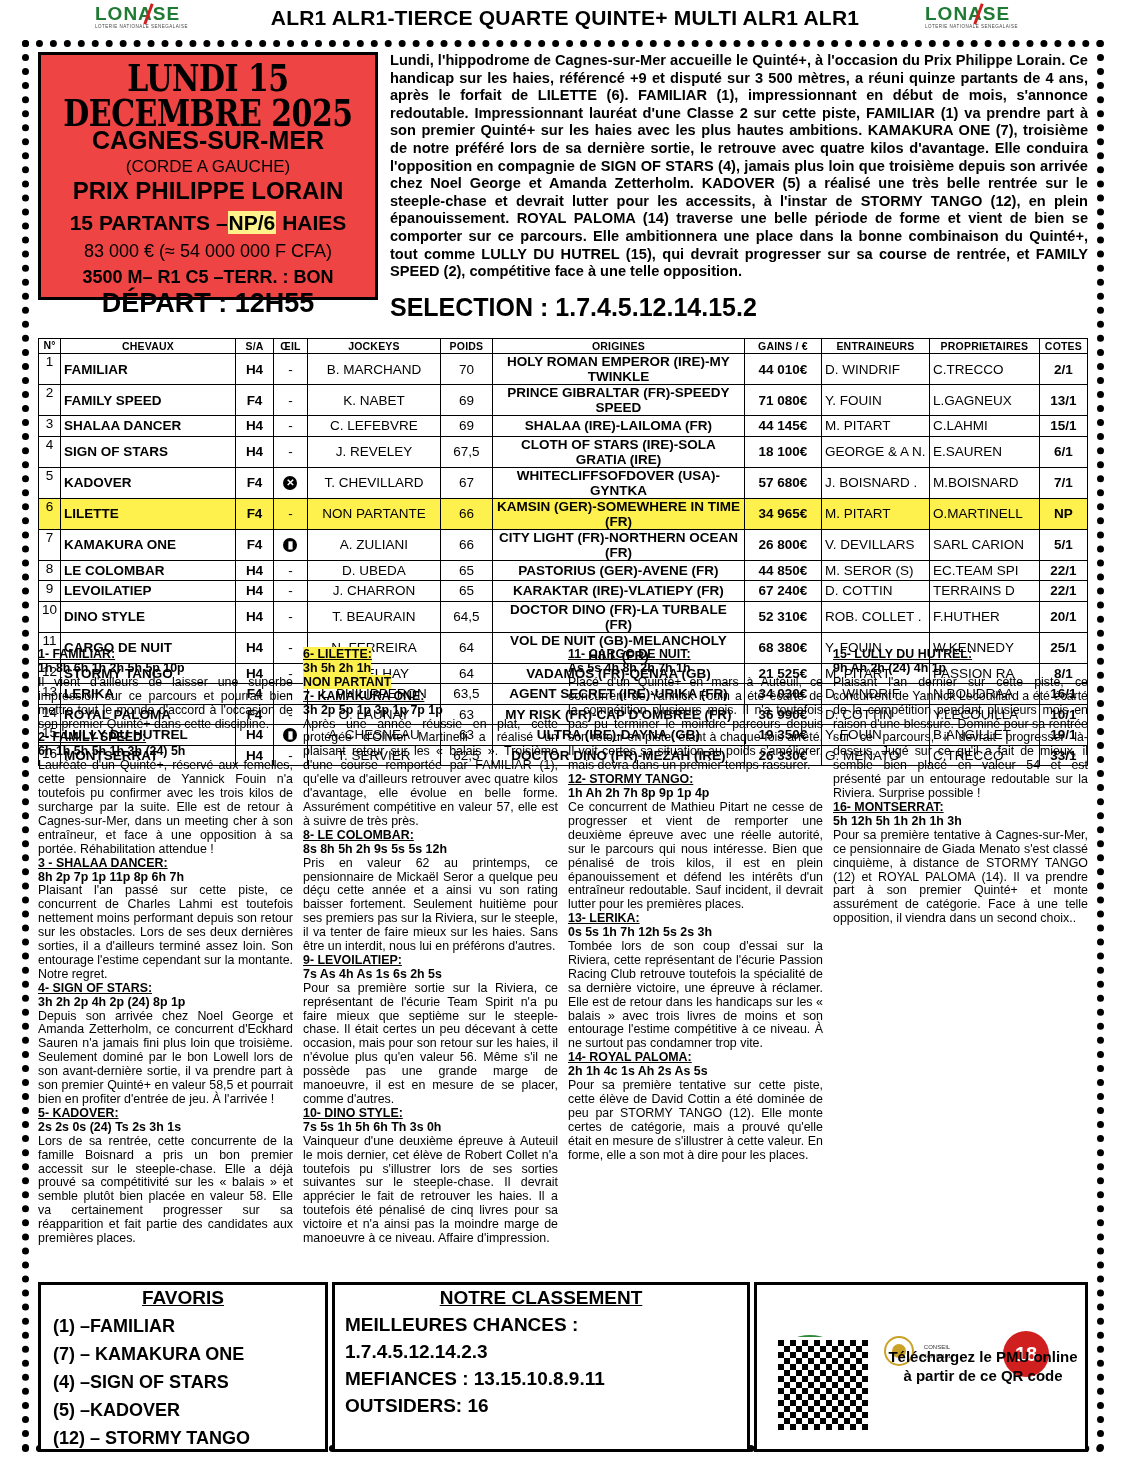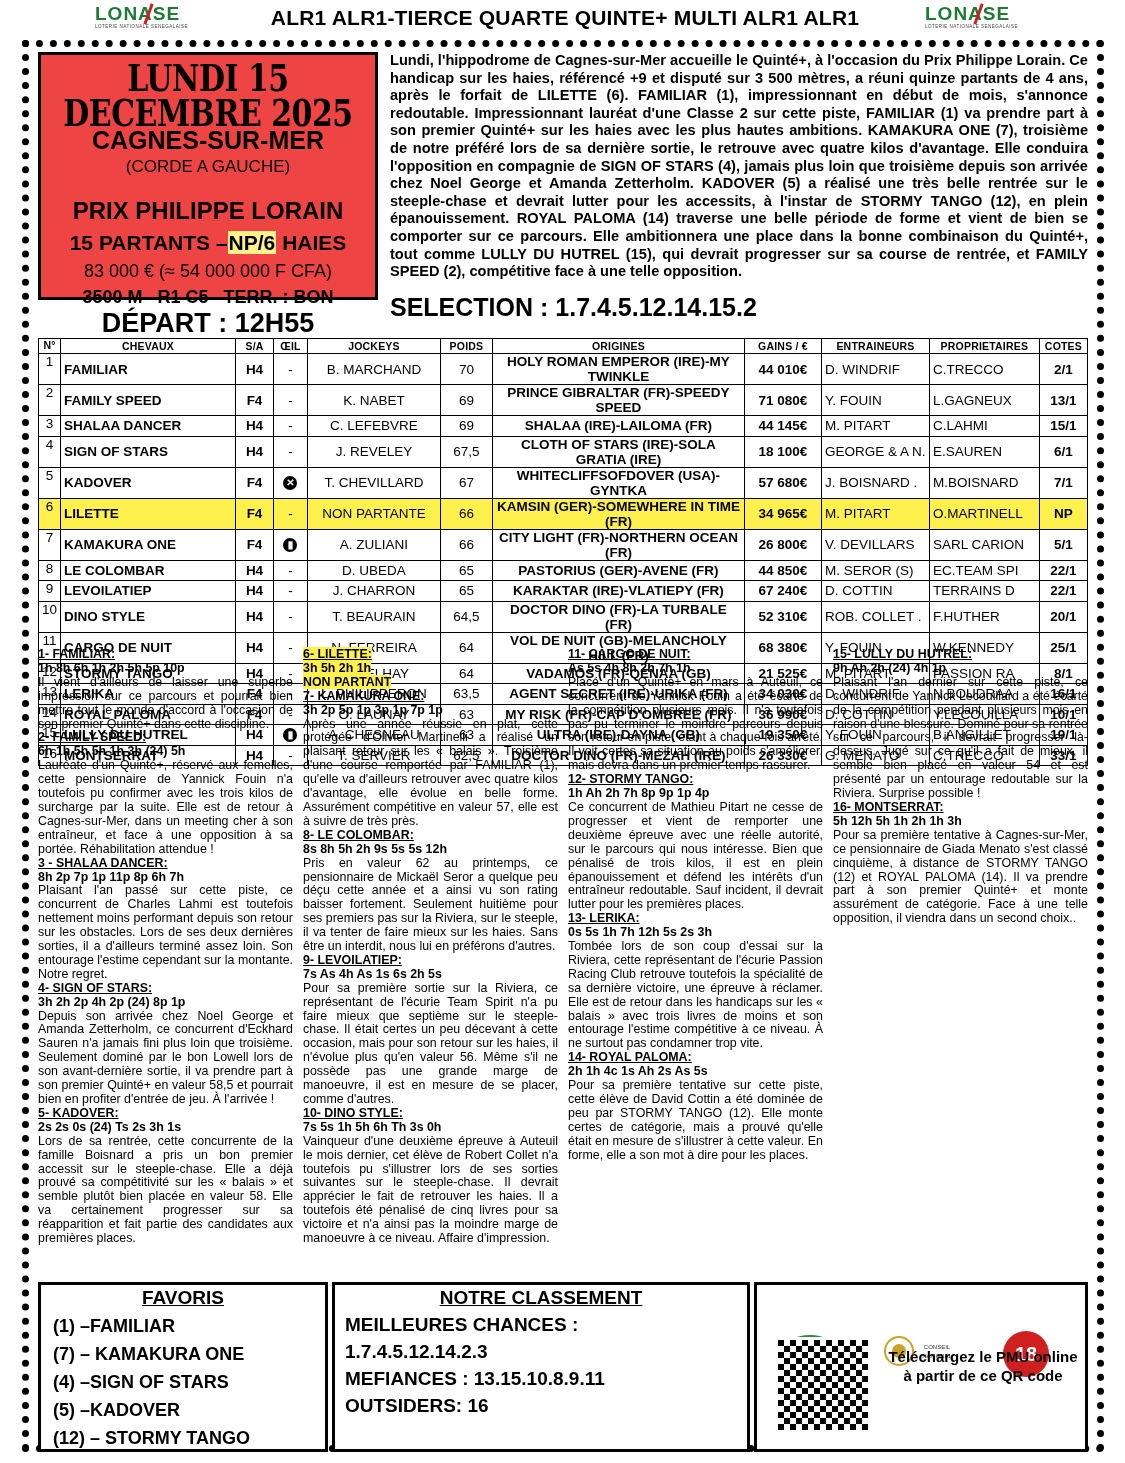--- a/index.html
+++ b/index.html
@@ -45,21 +45,21 @@
     text-align:center;
   }
   .hl-date {
     font-family:"DejaVu Serif", serif;
     font-weight:bold; font-size:30px; margin-top:6px; letter-spacing:-0.5px;
     transform:scaleY(1.25); transform-origin:center top;
     line-height:28px;
   }
   .hl-city { font-weight:bold; font-size:25px; margin-top:9px; }
   .hl-corde { font-size:17px; margin-top:2px; }
-  .hl-prix { font-weight:bold; font-size:24px; margin-top:20px; }
+  .hl-prix { font-weight:bold; font-size:24px; margin-top:0; }
   .hl-part { font-weight:bold; font-size:21px; margin-top:6px; }
   .np6 { background:#fff28a; padding:0 1px; }
   .hl-euro { font-weight:normal; font-size:18px; margin-top:6px; }
   .hl-dist { font-weight:bold; font-size:18px; margin-top:5px; }
   .hl-dep { font-weight:bold; font-size:27px; }
 
   .hdr-right { position:absolute; left:352px; top:0; width:698px; }
   .pres {
     font-size:14.6px; line-height:17.6px; text-align:justify; font-weight:bold;
     font-family:"Liberation Sans", sans-serif;

